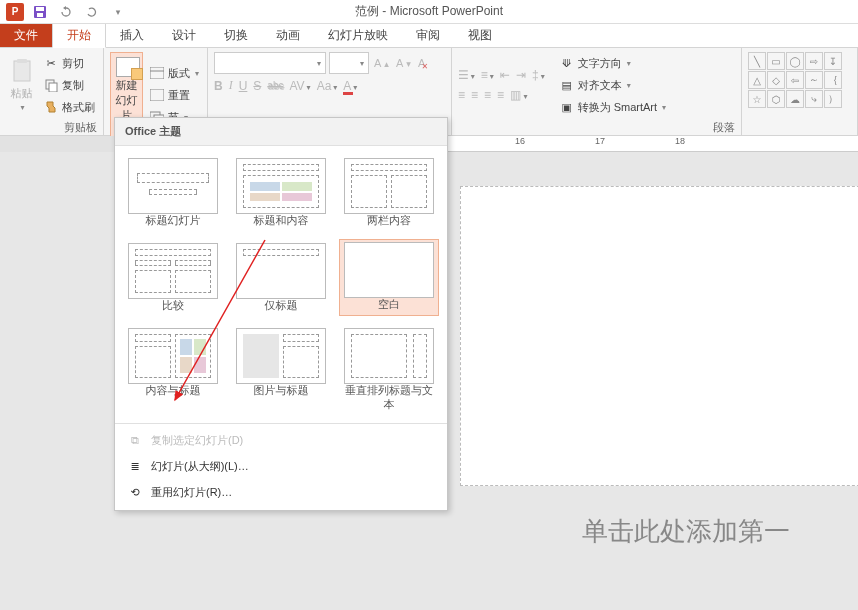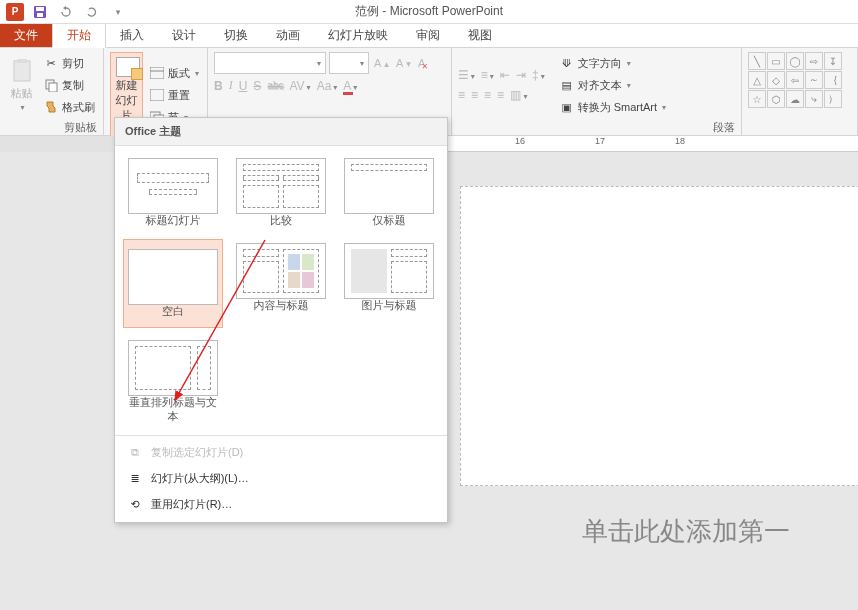--- a/index.html
+++ b/index.html
@@ -44,21 +44,21 @@
     .ruler-mark { flex: none; width: 40px; text-align: center; position: relative; }
     .ruler-inactive { position: absolute; top: 0; left: 0; height: 16px; background: #e2e2e2; border-right: 1px solid #cfcfcf; }
     .slide-canvas { position: absolute; top: 50px; left: 460px; width: 420px; height: 300px; background: #fff; border: 1px dashed #bbb; }
     .placeholder-text { position: absolute; top: 378px; left: 582px; font-size: 26px; color: #888; white-space: nowrap; }
     
     
     .gallery { position: absolute; top: 117px; left: 114px; width: 334px; background: #fff; border: 1px solid #c6c6c6; box-shadow: 2px 2px 6px rgba(0,0,0,0.2); z-index: 100; }
     .gallery-header { padding: 6px 10px; background: #f2f2f2; font-size: 11px; font-weight: bold; color: #555; border-bottom: 1px solid #e0e0e0; }
     .gallery-grid { display: flex; flex-wrap: wrap; padding: 8px; gap: 8px 8px; }
     .layout-item { width: 100px; display: flex; flex-direction: column; align-items: center; padding: 4px; }
-    .layout-item.selected { background: #fce1d6; border: 1px solid #f0b090; padding: 9px; }
+    .layout-item.selected { background: #fce1d6; border: 1px solid #f0b090; padding: 2px; }
     .layout-thumb { width: 90px; height: 56px; background: #fff; border: 1px solid #bbb; position: relative; }
     .layout-label { font-size: 11px; color: #555; text-align: center; line-height: 1.2; }
     .gallery-footer { border-top: 1px solid #e0e0e0; padding: 4px 0; }
     .gallery-footer-item { display: flex; align-items: center; gap: 8px; padding: 5px 12px; font-size: 11px; }
     .gallery-footer-item.dim { color: #bbb; }
     
     .th-box { position: absolute; border: 1px dashed #999; }
     .th-fill { position: absolute; background: #e6e6e6; }
     
     .arrow-annotation { position: absolute; z-index: 200; pointer-events: none; }
@@ -311,20 +311,42 @@
       <div class="layout-item">
         <div class="layout-thumb">
           <div class="th-box" style="left:8px;top:14px;right:8px;height:10px;"></div>
           <div class="th-box" style="left:20px;top:30px;right:20px;height:6px;"></div>
         </div>
         <div class="layout-label">标题幻灯片</div>
       </div>
       <div class="layout-item">
         <div class="layout-thumb">
           <div class="th-box" style="left:6px;top:5px;right:6px;height:7px;"></div>
+          <div class="th-box" style="left:6px;top:16px;right:6px;bottom:5px;">
+            <div style="position:absolute;inset:6px;display:grid;grid-template-columns:1fr 1fr;grid-template-rows:1fr 1fr;gap:2px;">
+              <div style="background:#c8d8e8;"></div>
+              <div style="background:#d8e8c8;"></div>
+              <div style="background:#e8d8c8;"></div>
+              <div style="background:#e8c8d8;"></div>
+            </div>
+          </div>
+        </div>
+        <div class="layout-label">标题和内容</div>
+      </div>
+      <div class="layout-item">
+        <div class="layout-thumb">
+          <div class="th-box" style="left:6px;top:5px;right:6px;height:7px;"></div>
+          <div class="th-box" style="left:6px;top:16px;width:36px;bottom:5px;"></div>
+          <div class="th-box" style="right:6px;top:16px;width:36px;bottom:5px;"></div>
+        </div>
+        <div class="layout-label">两栏内容</div>
+      </div>
+      <div class="layout-item">
+        <div class="layout-thumb">
+          <div class="th-box" style="left:6px;top:5px;right:6px;height:7px;"></div>
           <div class="th-box" style="left:6px;top:16px;width:36px;height:6px;"></div>
           <div class="th-box" style="right:6px;top:16px;width:36px;height:6px;"></div>
           <div class="th-box" style="left:6px;top:26px;width:36px;bottom:5px;"></div>
           <div class="th-box" style="right:6px;top:26px;width:36px;bottom:5px;"></div>
         </div>
         <div class="layout-label">比较</div>
       </div>
       <div class="layout-item">
         <div class="layout-thumb">
           <div class="th-box" style="left:6px;top:5px;right:6px;height:7px;"></div>

